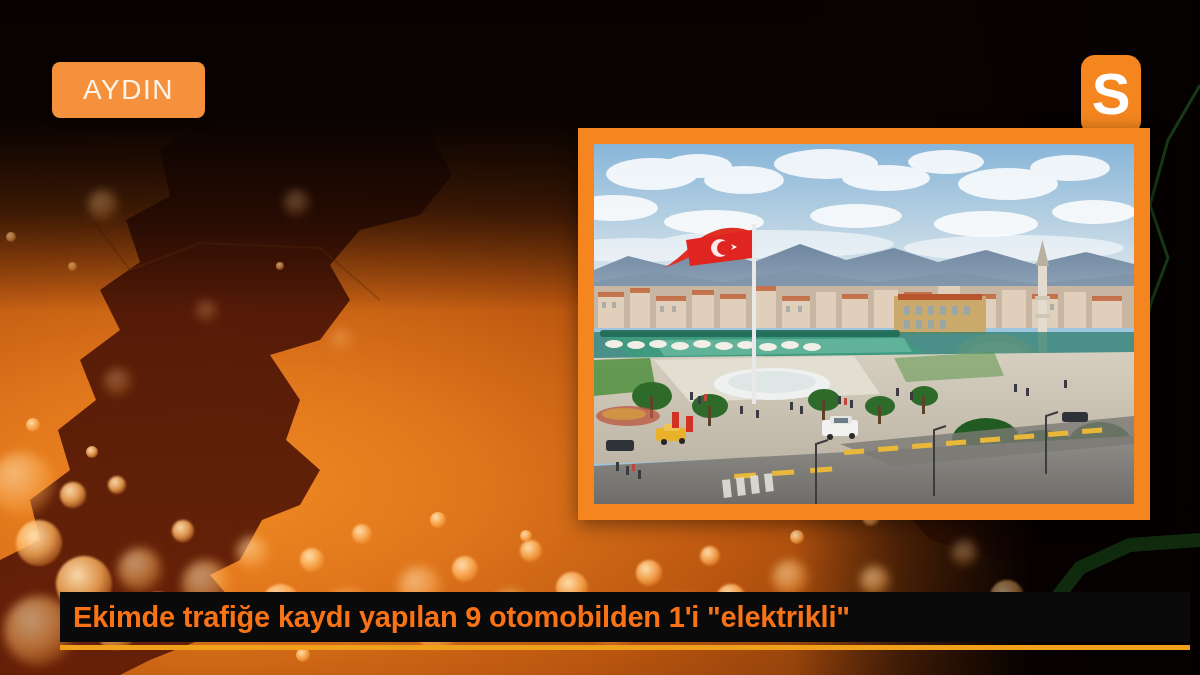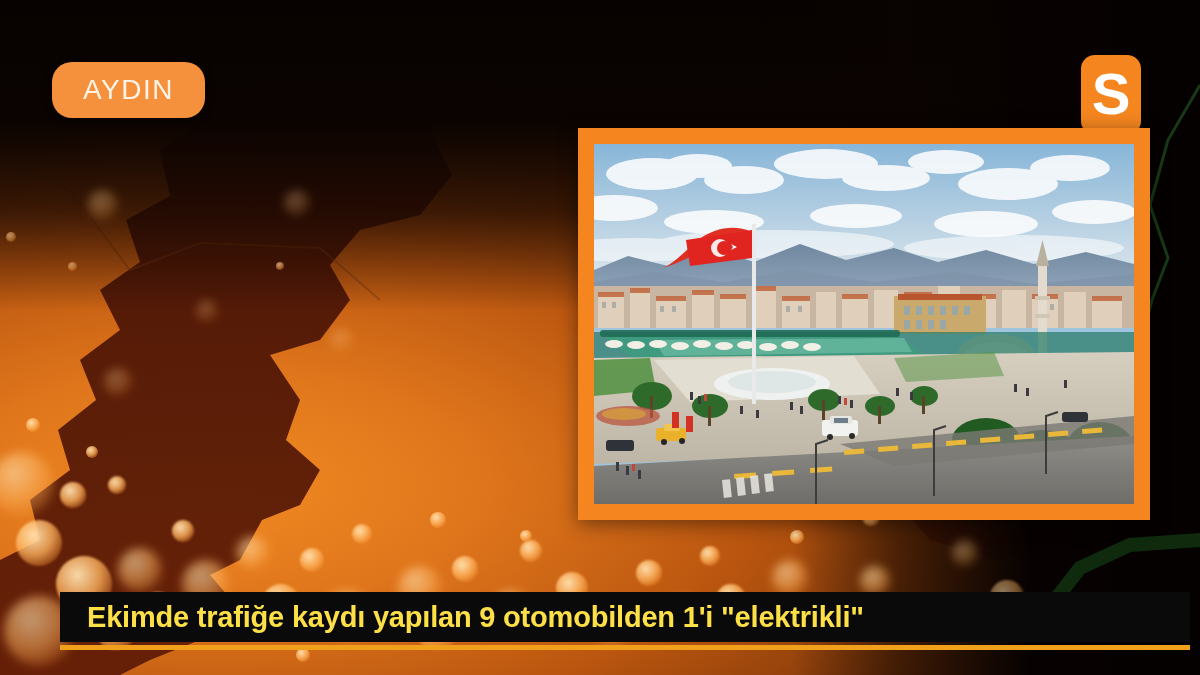--- a/index.html
+++ b/index.html
@@ -44,21 +44,21 @@
       background:radial-gradient(circle at 38% 34%, rgba(255,226,178,.95) 0%, rgba(255,178,92,.78) 46%, rgba(243,140,40,.30) 78%, rgba(243,140,40,0) 100%);
       filter:blur(1.2px);}
   .bk.soft{filter:blur(5px);opacity:.65;}
   .bk.tiny{filter:blur(.6px);}
 
   
   .city-badge{
     position:absolute;left:52px;top:62px;
     width:153px;height:56px;
     background:#f5913c;
-    border-radius:20px;
+    border-radius:8px;
     display:flex;align-items:center;justify-content:center;
     box-shadow:0 2px 10px rgba(0,0,0,.35);
   }
   .city-badge span{
     color:#fdf3e6;font-size:28px;letter-spacing:1.5px;font-weight:400;
     font-family:"Liberation Sans","DejaVu Sans",sans-serif;
   }
 
   
   .logo{
@@ -90,22 +90,22 @@
   .photo svg{display:block;width:100%;height:100%;}
 
   
   .caption-bar{
     position:absolute;left:60px;top:592px;
     width:1130px;height:50px;
     background:#0a0a0a;
     display:flex;align-items:center;
   }
   .caption-bar .txt{
-    color:#fde047;font-weight:bold;font-size:29px;
-    white-space:nowrap;padding-left:27px;letter-spacing:-.2px;
+    color:#f97316;font-weight:bold;font-size:29px;
+    white-space:nowrap;padding-left:13px;letter-spacing:-.2px;
     font-family:"Liberation Sans","DejaVu Sans",sans-serif;
   }
   .caption-rule{
     position:absolute;left:60px;top:645px;
     width:1130px;height:5px;background:#f0a01a;
   }
 </style>
 </head>
 <body>
 

